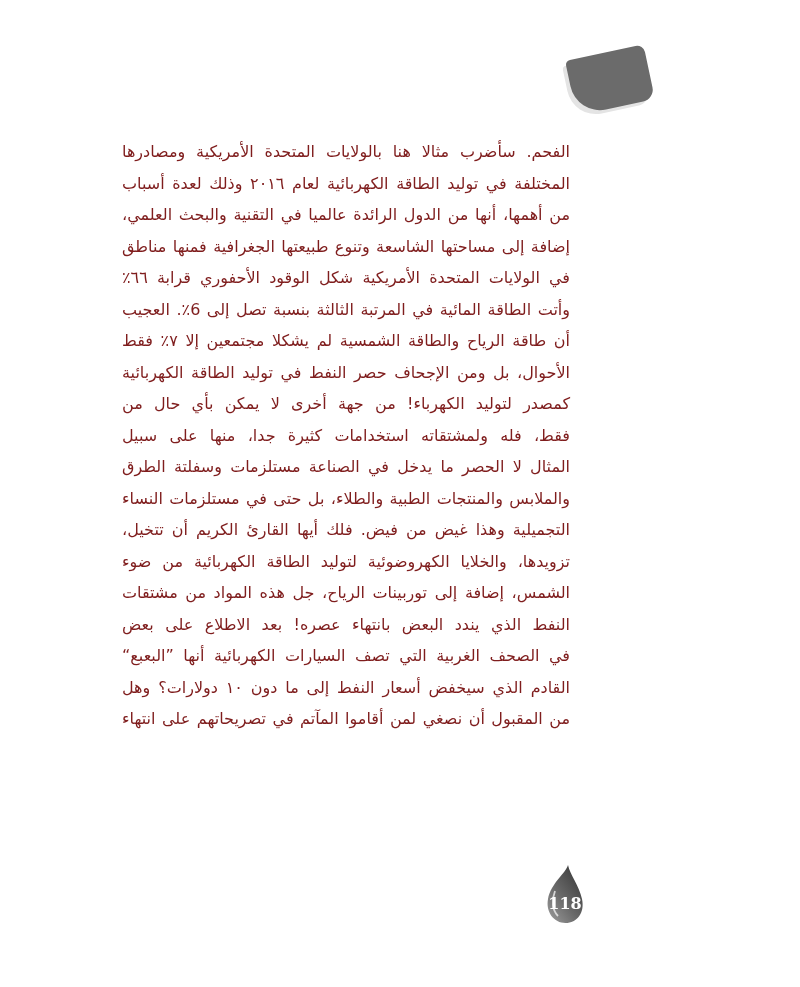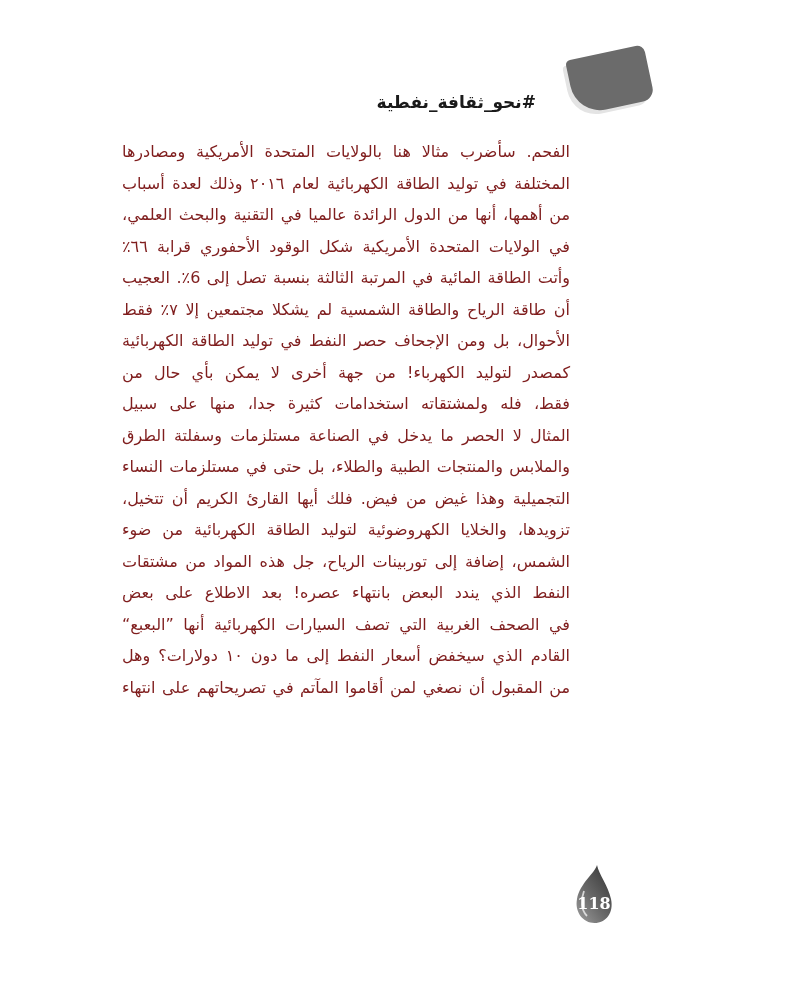--- a/index.html
+++ b/index.html
@@ -45,44 +45,44 @@
     line-height:31.5px;
     text-align:justify;
     text-align-last:justify;
     white-space:nowrap;
     overflow:visible;
   }
   
   .page-drop{
     position:absolute;
     left:541px;top:863px;
-    width:48px;height:64px;margin-left:29px;
+    width:48px;height:64px;
   }
   .page-drop svg{display:block;width:48px;height:64px;}
   .drop-number{
     font-family:"DejaVu Serif","Liberation Serif",serif;
     font-weight:bold;
     font-size:16px;
     fill:#ffffff;
   }
 </style>
 </head>
 <body>
 
 <div class="page">
 
   <div class="corner-shape"></div>
 
-  <div class="hashtag-title">#نحو_ثقافة_نفطية</div>
 
   <div class="body-text">
 
   <div class="body-line">الفحم. سأضرب مثالا هنا بالولايات المتحدة الأمريكية ومصادرها</div>
       <div class="body-line">المختلفة في توليد الطاقة الكهربائية لعام ٢٠١٦ وذلك لعدة أسباب</div>
       <div class="body-line">من أهمها، أنها من الدول الرائدة عالميا في التقنية والبحث العلمي،</div>
+      <div class="body-line">إضافة إلى مساحتها الشاسعة وتنوع طبيعتها الجغرافية فمنها مناطق</div>
       <div class="body-line">في الولايات المتحدة الأمريكية شكل الوقود الأحفوري قرابة ٦٦٪</div>
       <div class="body-line">وأتت الطاقة المائية في المرتبة الثالثة بنسبة تصل إلى 6٪. العجيب</div>
       <div class="body-line">أن طاقة الرياح والطاقة الشمسية لم يشكلا مجتمعين إلا ٧٪ فقط</div>
       <div class="body-line">الأحوال، بل ومن الإجحاف حصر النفط في توليد الطاقة الكهربائية</div>
       <div class="body-line">كمصدر لتوليد الكهرباء! من جهة أخرى لا يمكن بأي حال من</div>
       <div class="body-line">فقط، فله ولمشتقاته استخدامات كثيرة جدا، منها على سبيل</div>
       <div class="body-line">المثال لا الحصر ما يدخل في الصناعة مستلزمات وسفلتة الطرق</div>
       <div class="body-line">والملابس والمنتجات الطبية والطلاء، بل حتى في مستلزمات النساء</div>
       <div class="body-line">التجميلية وهذا غيض من فيض. فلك أيها القارئ الكريم أن تتخيل،</div>
       <div class="body-line">تزويدها، والخلايا الكهروضوئية لتوليد الطاقة الكهربائية من ضوء</div>

